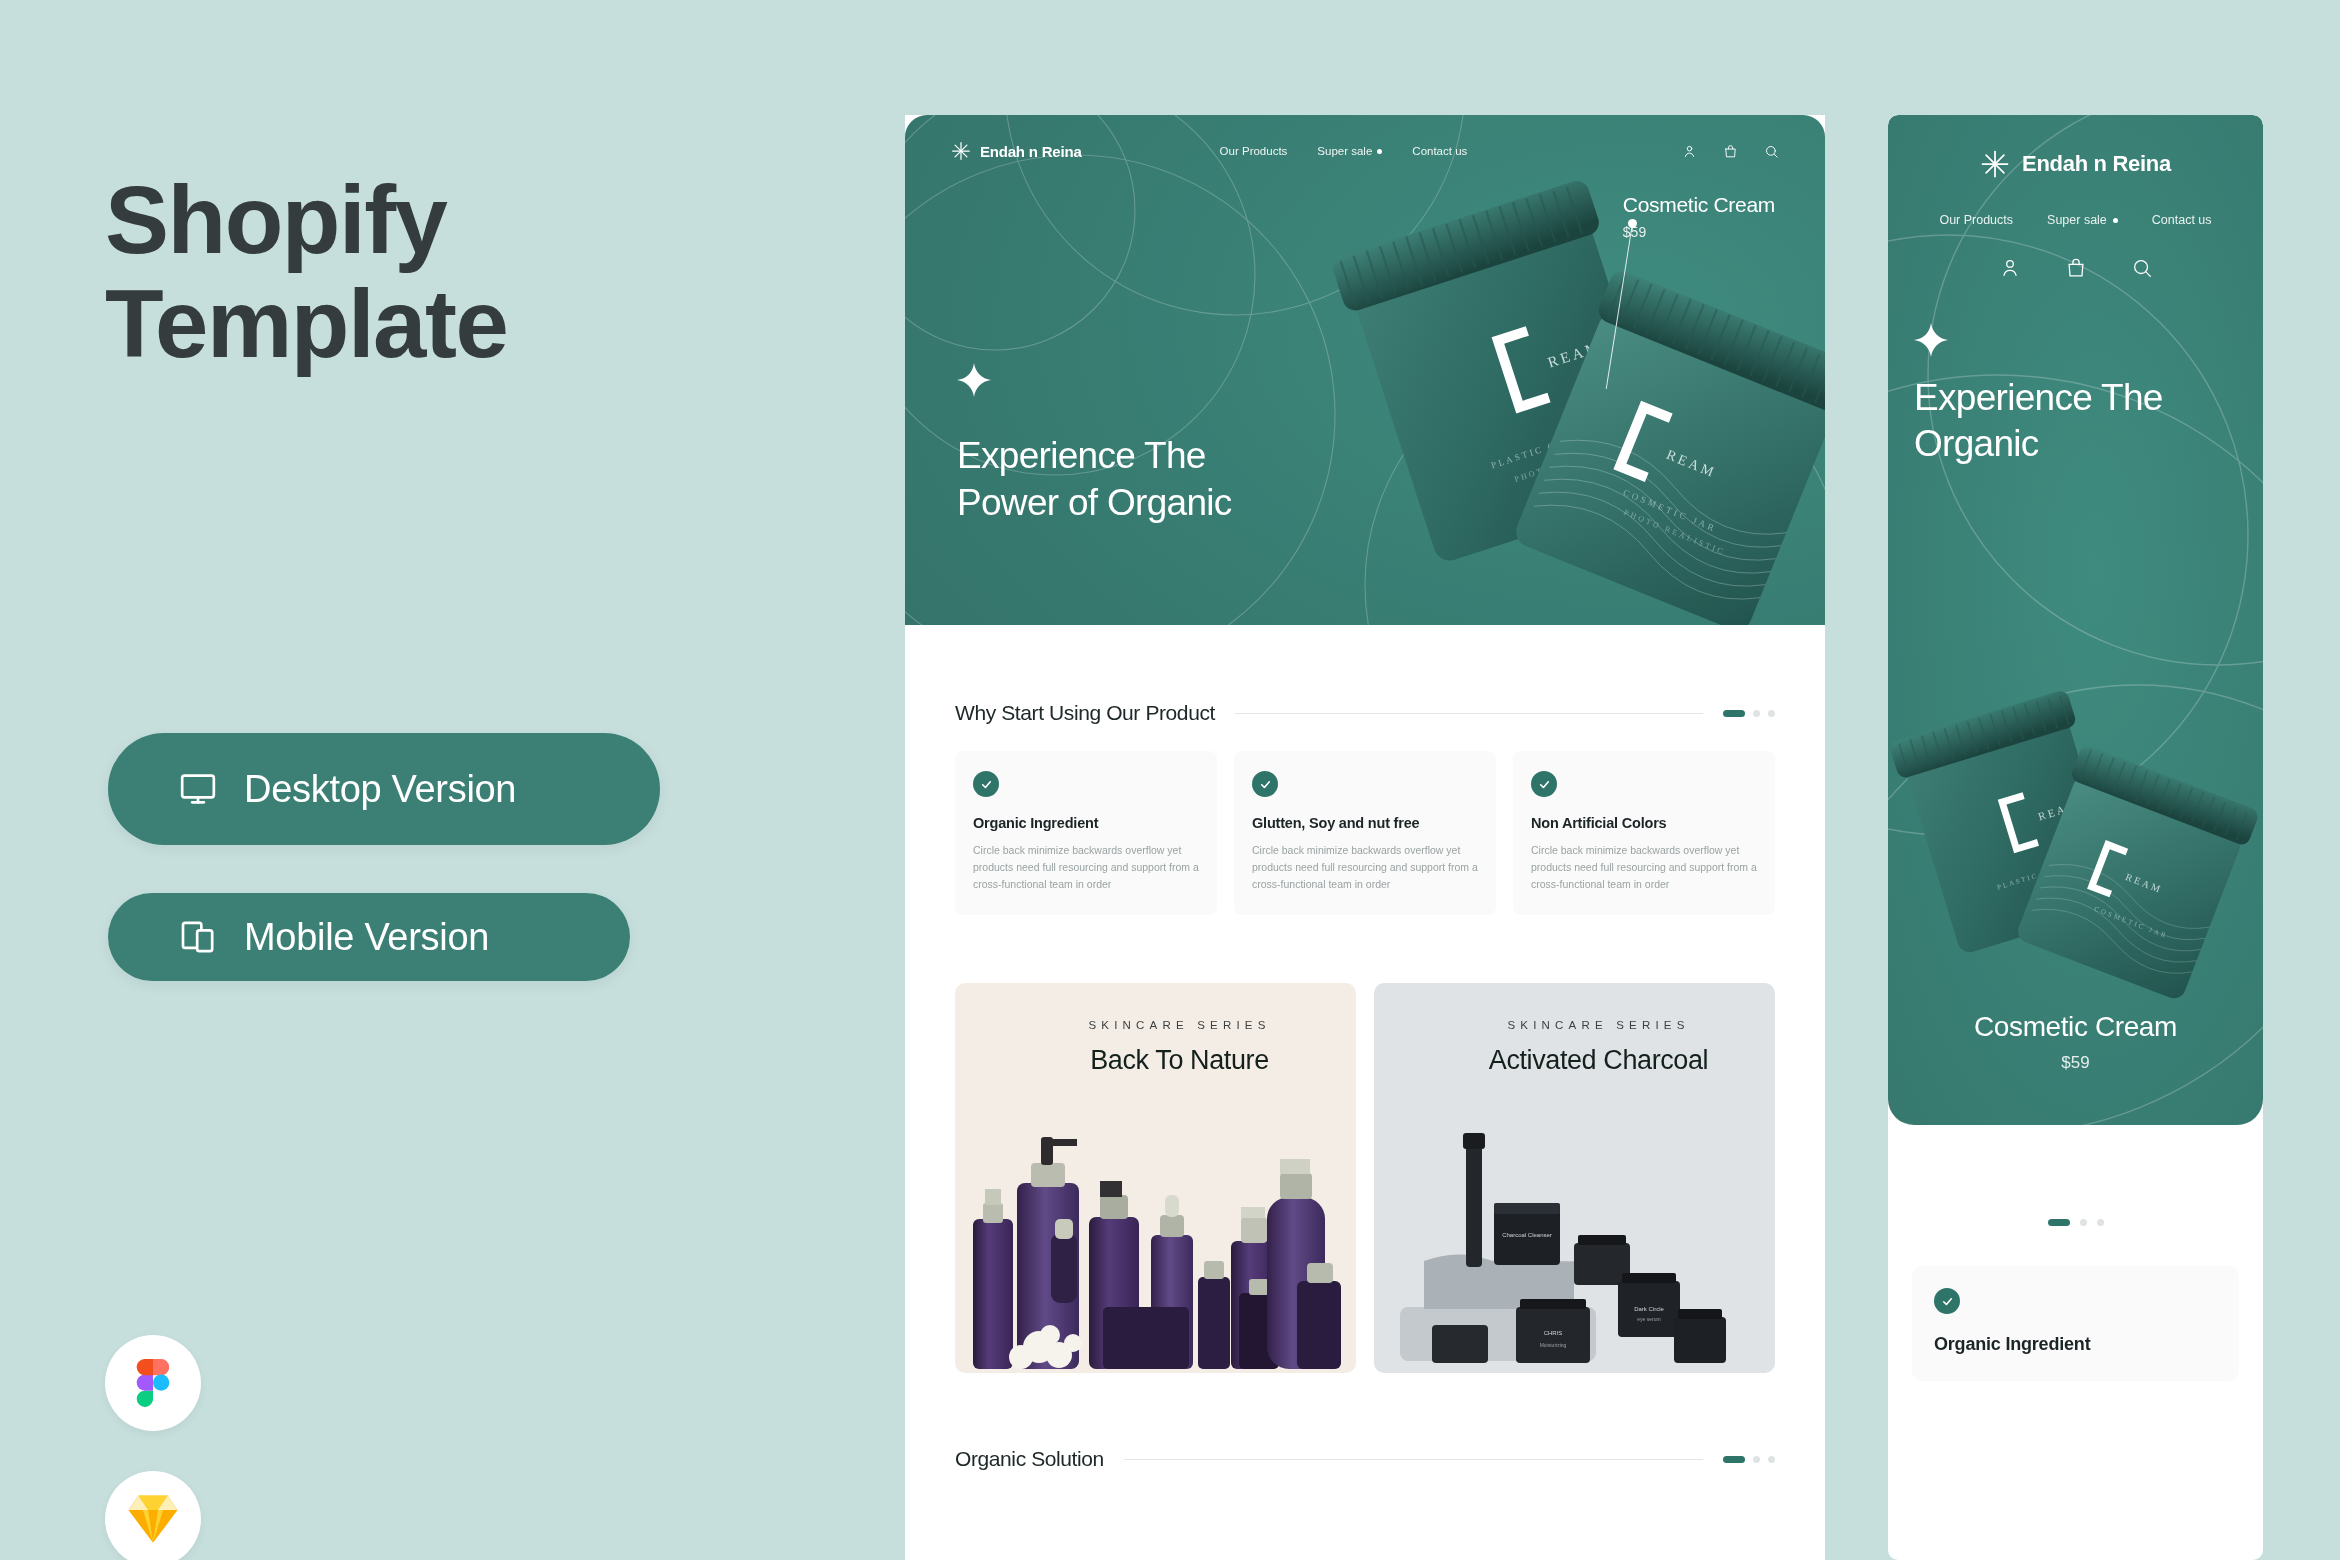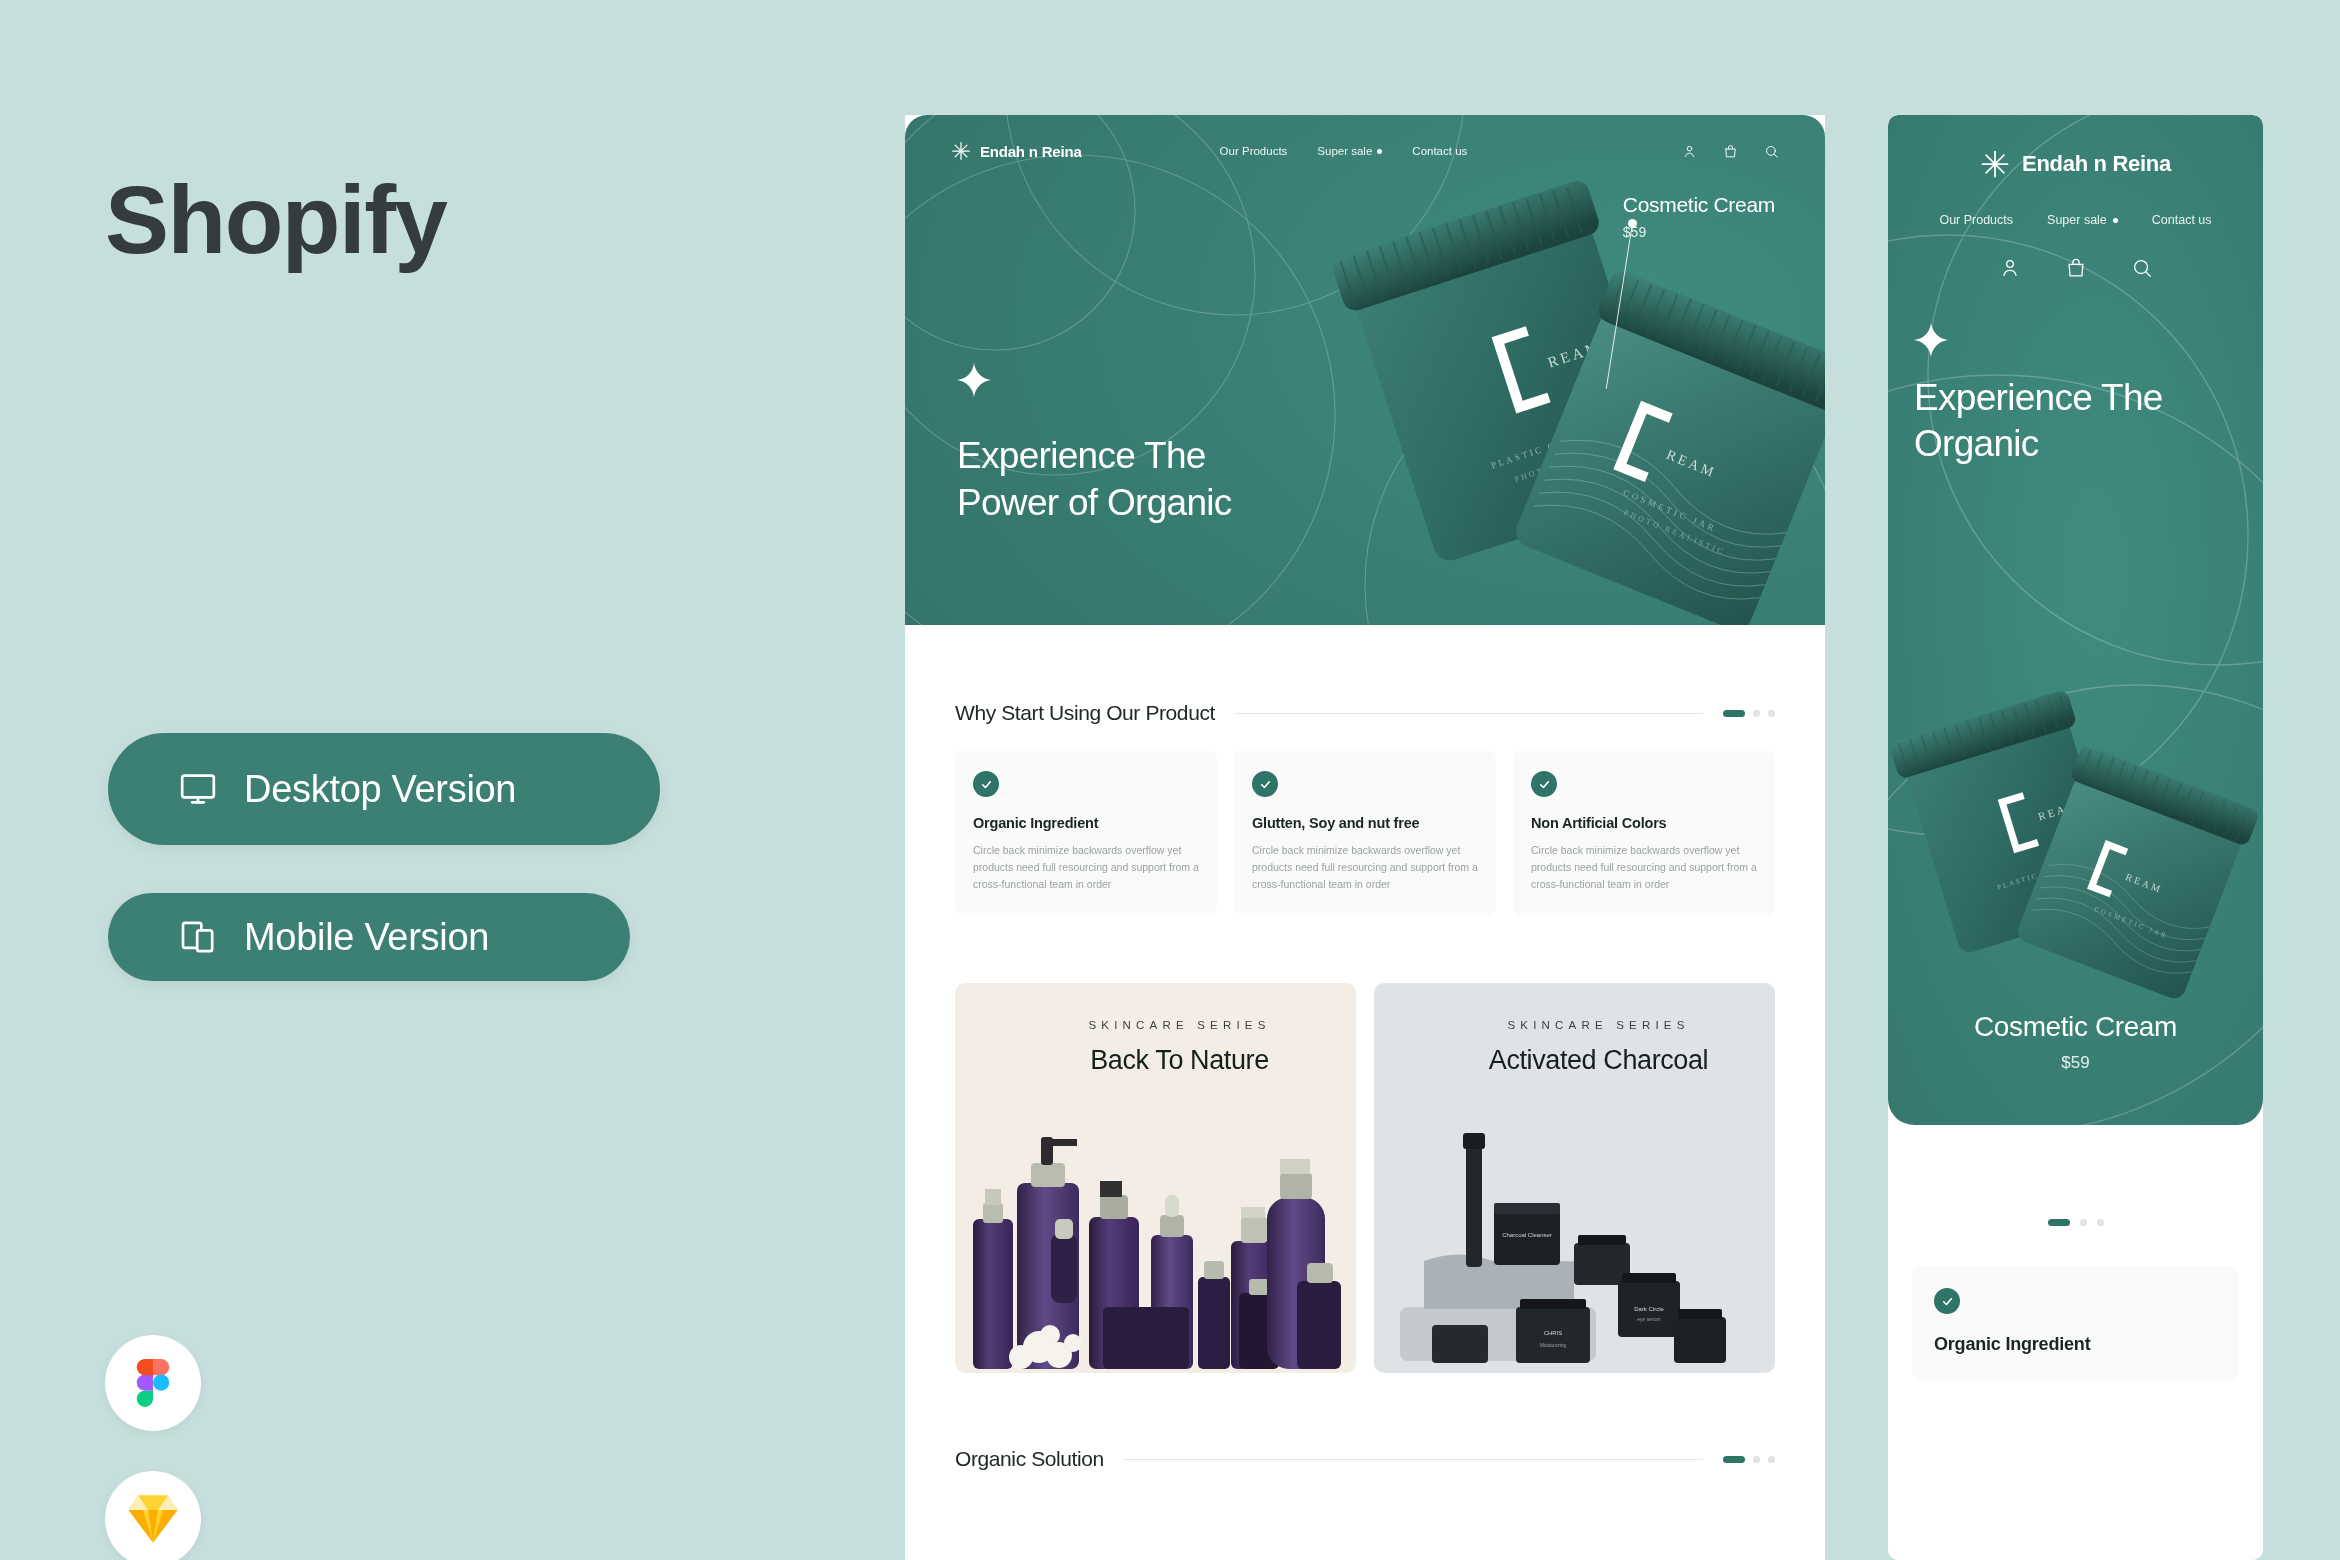--- a/index.html
+++ b/index.html
@@ -152,20 +152,21 @@
 </style>
 </head>
 <body>
 
 <div class="stage">
 
   <div class="left-panel">
 
     <div class="promo-title">
       <span>Shopify</span>
+      <span>Template</span>
     </div>
 
     <div class="btn btn-desktop">
       <span class="btn-ico">
         <svg width="40" height="40" viewBox="0 0 24 24" fill="none" stroke="#ffffff" stroke-width="1.6" stroke-linecap="round" stroke-linejoin="round">
           <rect x="2.5" y="4" width="19" height="13" rx="1.4"></rect>
           <line x1="12" y1="17" x2="12" y2="20"></line>
           <line x1="8.5" y1="20" x2="15.5" y2="20"></line>
         </svg>
       </span>

